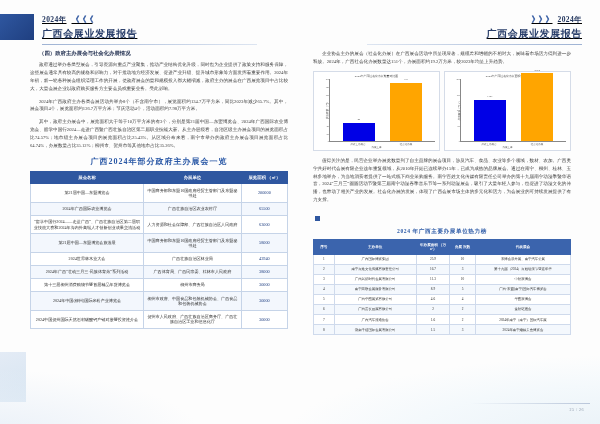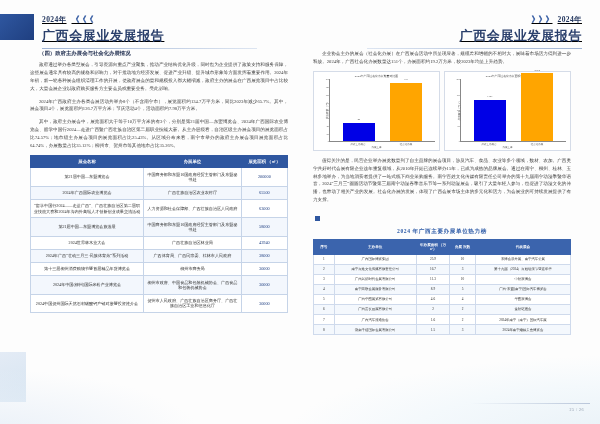--- a/index.html
+++ b/index.html
@@ -22,21 +22,21 @@
     opacity:.85;
   }
 
   
   .hdr{position:absolute;top:14px;text-decoration:underline;}
   .hdr-left{left:42px;width:215px;}
   .hdr-right{right:18px;width:215px;text-align:right;}
   .hdr-line1{font-size:7.5px;color:#23365e;letter-spacing:.4px;font-weight:bold;
              display:flex;align-items:center;gap:5px;}
   .hdr-right .hdr-line1{justify-content:flex-end;}
-  .hdr-line2{font-size:13px;color:#2a3f6b;margin-top:2px;font-weight:bold;letter-spacing:.6px;}
+  .hdr-line2{font-size:10px;color:#2a3f6b;margin-top:2px;font-weight:bold;letter-spacing:.6px;}
   .chev{color:#2f57a0;font-size:8px;letter-spacing:-1px;font-weight:bold;}
   .hdr-rule{margin-top:3px;height:1px;background:linear-gradient(to right,#9fb3d4,#dde5f1);}
   .hdr-right .hdr-rule{background:linear-gradient(to left,#9fb3d4,#dde5f1);}
 
   
   .col{position:absolute;top:50px;width:258px;}
   .col-left{left:30px;}
   .col-right{left:313px;}
 
   p.body{
@@ -148,20 +148,21 @@
     <div class="hdr-line2">广西会展业发展报告</div>
     <div class="hdr-rule"></div>
   </div>
 
   <div class="col col-left">
     <p class="sec-title">（四）政府主办展会与社会化办展情况</p>
     <p class="body">政府通过举办各类型展会，引导资源向重点产业聚集，推动产业结构优化升级，同时也为企业提供了政策支持和服务保障，这些展会通常具有较高的规格和影响力，对于推动地方经济发展、促进产业升级、提升城市形象等方面发挥着重要作用。2024年年初，新一轮各种展会组织清理工作的开展，使政府展会的量和规模投入都大幅缩减，政府主办的展会在广西展览项目中占比较大，大量会展企业以政府购买服务方主要会员或重要业务。受此影响。</p>
     <p class="body">2024年广西政府主办各类会展活动共举办8个（不含南宁市），展览面积约134.7万平方米，同比2023年减少65.7%。其中，展会项目4个，展览面积约126.7万平方米；节庆活动4个，活动面积约7.98万平方米。</p>
     <p class="body">其中，政府主办展会中，展览面积大于等于10万平方米的有3个，分别是第21届中国—东盟博览会、2024年广西国际农业博览会、留学中国行2024—走进广西暨广西壮族自治区第二届职业技能大赛。从主办层级看，自治区级主办展会项目的展览面积占比74.57%；地市级主办展会项目的展览面积占比25.43%。从区域分布来看，南宁市举办的政府主办展会项目展览面积占比64.74%，办展数量占比35.12%；柳州市、贺州市等其他地市占比35.26%。</p>
 
+    <div class="tbl-title">广西2024年部分政府主办展会一览</div>
     <table class="t1">
       <colgroup>
           <col style="width:44%">
           <col style="width:38%">
           <col style="width:18%">
         </colgroup>
       <thead>
         <tr>
           <th>展会名称</th>
           <th>办展单位</th>

